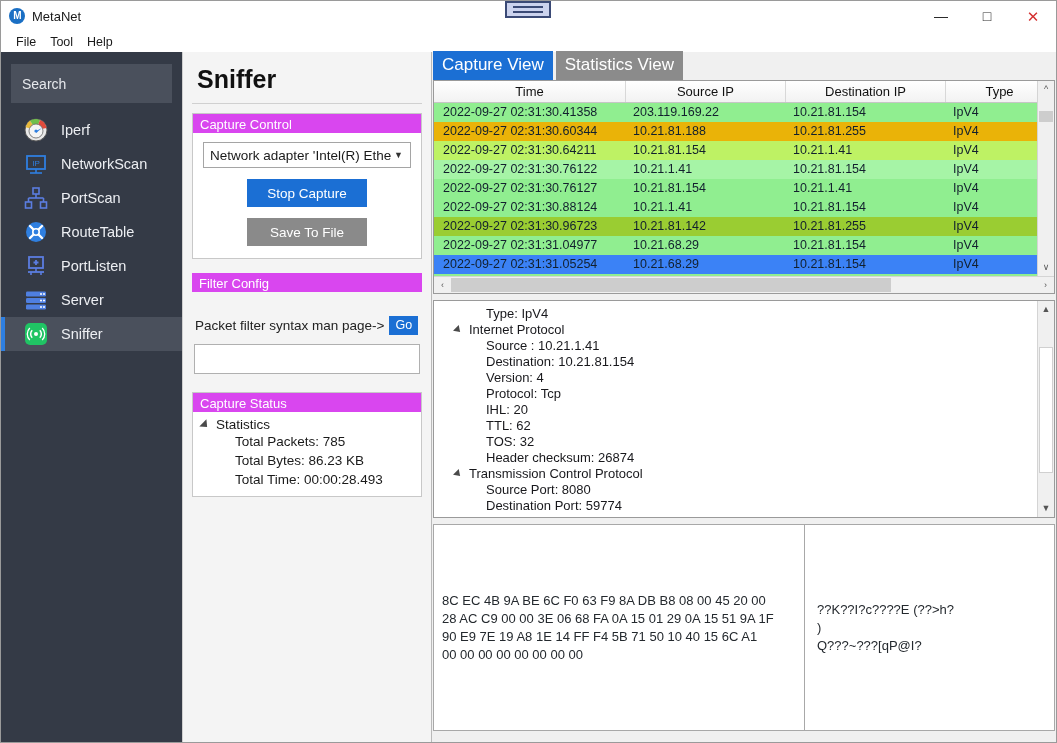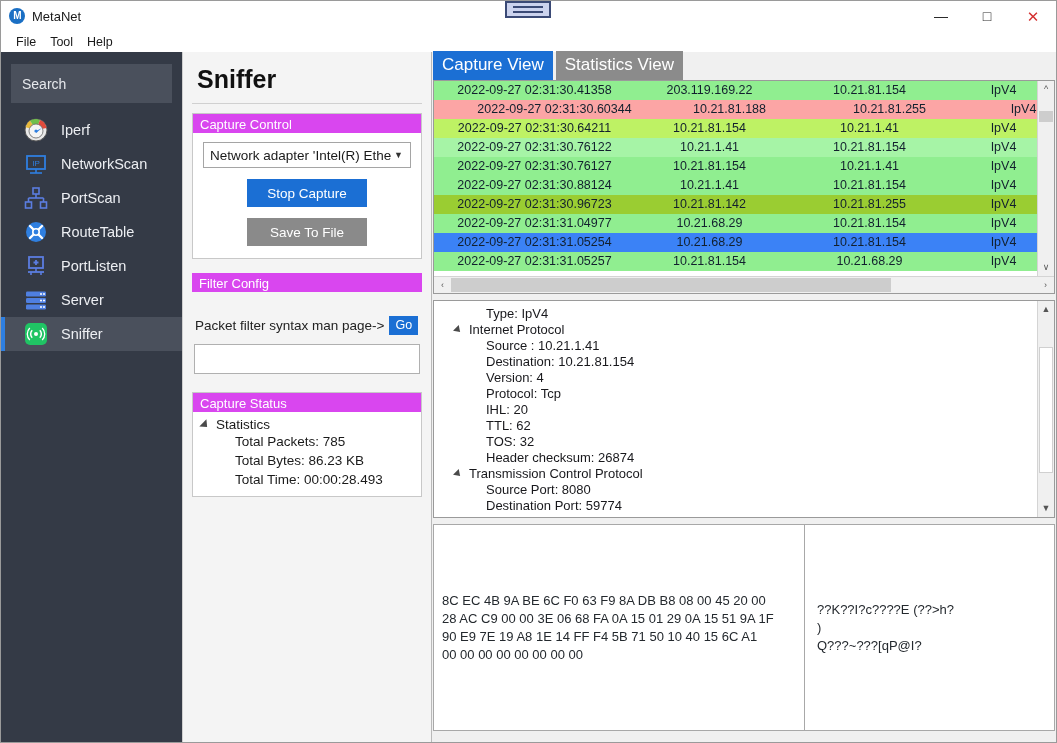--- a/index.html
+++ b/index.html
@@ -304,21 +304,20 @@
   .c-time { width: 192px; flex: 0 0 192px; }
   .c-src  { width: 160px; flex: 0 0 160px; }
   .c-dst  { width: 160px; flex: 0 0 160px; }
   .c-type { width: 108px; flex: 0 0 108px; }
   .c-last { flex: 1 1 auto; min-width: 0; }
 
   .tbl-body {
     flex: 1 1 auto;
     overflow: hidden;
     position: relative;
-    text-align: center;
   }
   .trow {
     display: flex;
     height: 19px;
     font-size: 12.5px;
     color: #12202e;
     align-items: center;
     white-space: nowrap;
   }
   .trow .td {
@@ -609,28 +608,35 @@
     <div class="right">
 
       <div class="tabstrip">
         <div class="tab active">Capture View</div>
         <div class="tab inactive">Statistics View</div>
       </div>
 
       <div class="table-wrap">
         <div style="display:flex;flex:1 1 auto;min-height:0;">
           <div style="flex:1 1 auto;display:flex;flex-direction:column;min-width:0;">
+            <div class="tbl-head">
+              <div class="th c-time">Time</div>
+              <div class="th c-src">Source IP</div>
+              <div class="th c-dst">Destination IP</div>
+              <div class="th c-type">Type</div>
+              <div class="th c-last"></div>
+            </div>
             <div class="tbl-body" id="rows-host">
                 <div class="trow" style="background: rgb(144, 238, 144);">
                   <div class="td c-time">2022-09-27 02:31:30.41358</div>
                   <div class="td c-src">203.119.169.22</div>
                   <div class="td c-dst">10.21.81.154</div>
                   <div class="td c-type">IpV4</div>
                 </div>
-                <div class="trow" style="background: #fca5a5; padding-left: 20px;">
+                <div class="trow" style="background: #eab308;">
                   <div class="td c-time">2022-09-27 02:31:30.60344</div>
                   <div class="td c-src">10.21.81.188</div>
                   <div class="td c-dst">10.21.81.255</div>
                   <div class="td c-type">IpV4</div>
                 </div>
                 <div class="trow" style="background: #bef264;">
                   <div class="td c-time">2022-09-27 02:31:30.64211</div>
                   <div class="td c-src">10.21.81.154</div>
                   <div class="td c-dst">10.21.1.41</div>
                   <div class="td c-type">IpV4</div>

